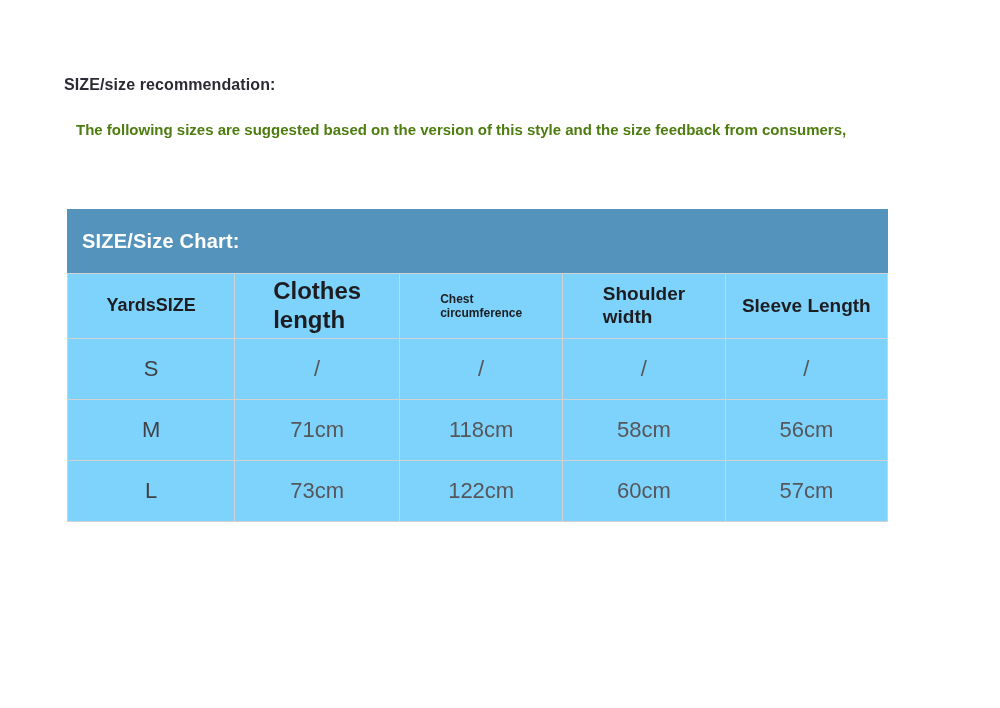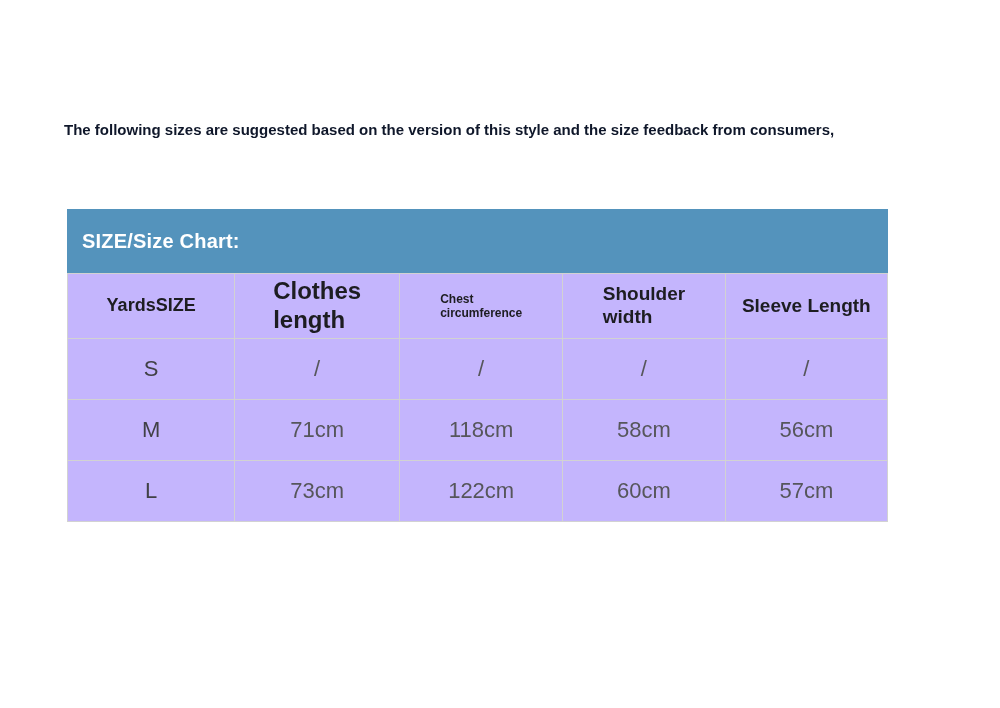--- a/index.html
+++ b/index.html
@@ -15,25 +15,25 @@
     position: absolute;
     left: 64px;
     top: 76px;
     font-size: 16px;
     font-weight: bold;
     color: #2b2b33;
     letter-spacing: 0.1px;
   }
   .intro-para {
     position: absolute;
-    left: 64px;
+    left: 76px;
     top: 120px;
     font-size: 15px;
     font-weight: bold;
-    color: #0f172a;
+    color: #4d7c0f;
     line-height: 19.5px;
   }
   .intro-para .line { white-space: nowrap; }
 
   .chart {
     position: absolute;
     left: 67px;
     top: 209px;
     width: 821px;
   }
@@ -48,21 +48,21 @@
   .chart-title {
     color: #ffffff;
     font-size: 20px;
     font-weight: bold;
     letter-spacing: 0.2px;
   }
   table.size-table {
     width: 100%;
     border-collapse: collapse;
     table-layout: fixed;
-    background: #c4b5fd;
+    background: #7dd3fc;
   }
   table.size-table col.c0 { width: 20.4%; }
   table.size-table col.c1 { width: 20.1%; }
   table.size-table col.c2 { width: 19.9%; }
   table.size-table col.c3 { width: 19.8%; }
   table.size-table col.c4 { width: 19.8%; }
   table.size-table th,
   table.size-table td {
     border: 1px solid #d2d2d2;
     text-align: center;
@@ -85,20 +85,21 @@
 
   table.size-table td { height: 60px; font-size: 22px; }
   td.size-cell  { color: #414146; }
   td.value-cell { color: #56565b; }
 </style>
 </head>
 <body>
 
 <div class="page">
 
+  <div class="intro-heading">SIZE/size recommendation:</div>
 
   <div class="intro-para">
     <div class="line">The following sizes are suggested based on the version of this style and the size feedback from consumers,</div>
   </div>
 
   <div class="chart">
 
     <div class="chart-title-bar" style="background-color: rgb(84, 147, 188);">
       <span class="chart-title">SIZE/Size Chart:</span>
     </div>

